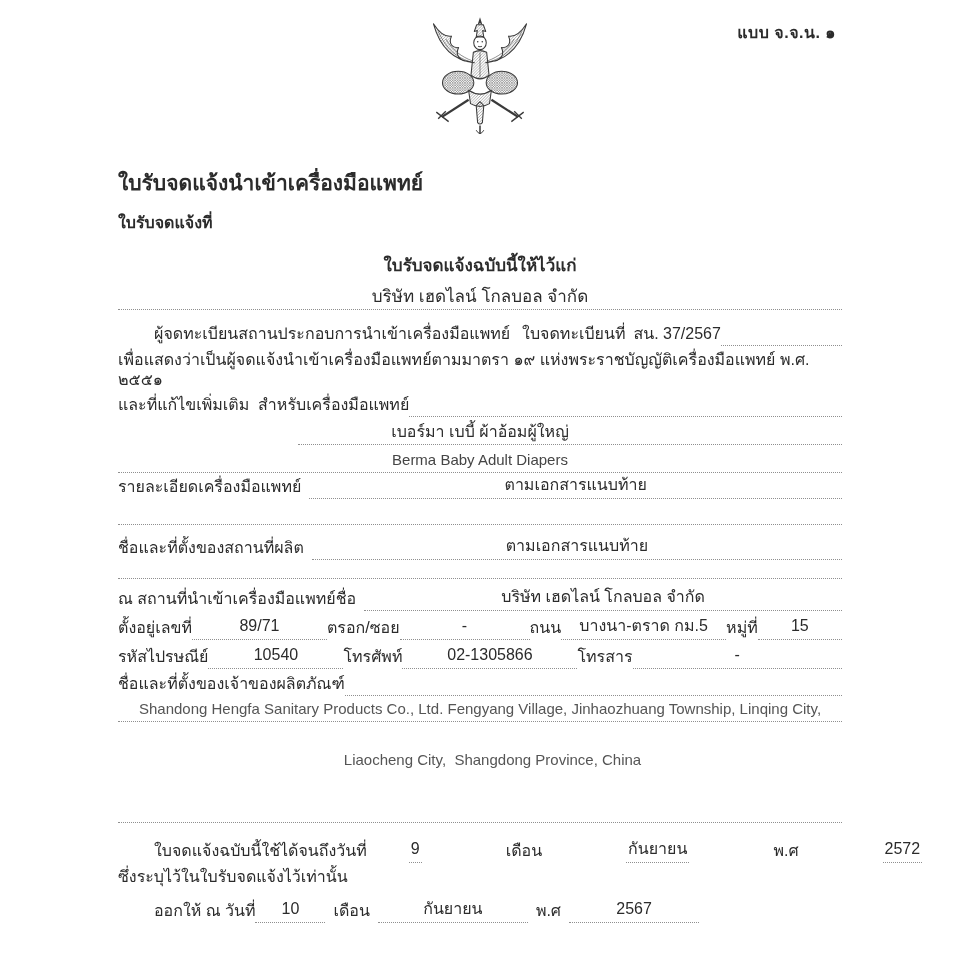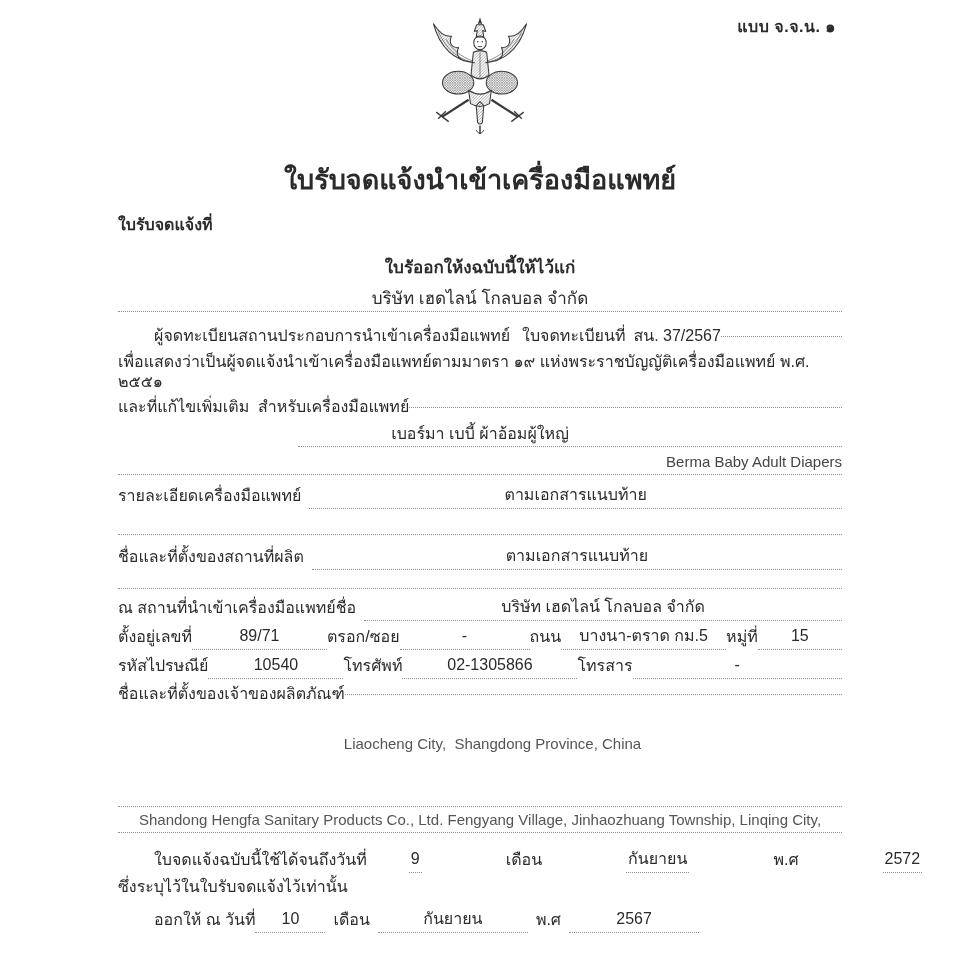--- a/index.html
+++ b/index.html
@@ -5,46 +5,46 @@
   * { margin:0; padding:0; box-sizing:border-box; }
   html,body { background:#ffffff; }
   .page {
     position:relative; width:953px; height:953px; background:#ffffff;
     font-family:"Liberation Sans","DejaVu Sans",sans-serif;
     color:#2b2b2b; overflow:hidden;
   }
   .doc { position:absolute; left:118px; top:0; width:724px; }
 
   .header { position:relative; height:150px; padding-top:12px; }
-  .form-code { position:absolute; right:6px; top:14px; font-size:16px; font-weight:600; letter-spacing:.5px; }
+  .form-code { position:absolute; right:6px; top:20px; font-size:16px; font-weight:600; letter-spacing:.5px; }
   .emblem { display:block; margin:2px auto 0 auto; width:114px; height:126px; }
 
-  .title { margin-top:8px; text-align:center; font-size:27px; font-weight:700; }
-
-  .row { display:flex; align-items:center; font-size:16px; line-height:24px; }
+  .title { margin-top:16px; text-align:left; font-size:21px; font-weight:700; }
+
+  .row { display:flex; align-items:flex-end; font-size:16px; line-height:24px; }
   .label { white-space:nowrap; }
   .bold { font-weight:700; }
   .dotfield { border-bottom:1px dotted #8f8f8f; text-align:center; padding:0 2px 1px 2px; white-space:nowrap; overflow:visible; }
   .fill { flex:1 1 auto; border-bottom:1px dotted #8f8f8f; min-width:10px; }
   .gap4 { width:4px; } .gap8 { width:8px; } .gap12 { width:12px; }
 
   .receipt-row { margin-top:12px; }
   .receipt-row .dotfield { width:255px; text-align:left; padding-left:8px; }
 
   .center-head { margin-top:16px; text-align:center; font-size:17px; font-weight:700; }
 
   .underline-row { position:relative; margin-top:6px; text-align:center; font-size:17px; line-height:25px; padding-bottom:1px; }
   .underline-row .uline { position:absolute; left:0; right:0; bottom:0; border-bottom:1px dotted #8f8f8f; }
   .uline-partial-180 { left:180px !important; }
 
   .para { margin-top:12px; font-size:16px; line-height:20px; }
   .indent { padding-left:36px; }
   .keep-space { white-space:pre-wrap; }
 
-  .name-en { font-size:15px; color:#454545;text-align:right; }
+  .name-en { font-size:15px; color:#454545; }
   .eng { font-size:15px; color:#555555; }
 
   .blank-dot { border-bottom:1px dotted #8f8f8f; height:0; }  .f70  { width:70px; }  .f95  { width:95px; } .f130 { width:130px; } .f135 { width:135px; }
   .f150 { width:150px; } .f160 { width:160px; } .f165 { width:165px; } .f175 { width:175px; }
 </style>
 </head>
 <body>
 
 <div class="page">
   <div class="doc">
@@ -98,21 +98,21 @@
       </svg>
     </div>
 
     <div class="title">ใบรับจดแจ้งนำเข้าเครื่องมือแพทย์</div>
 
     <div class="row receipt-row">
       <span class="label bold">ใบรับจดแจ้งที่</span>
       <span class="gap8"></span>
     </div>
 
-    <div class="center-head">ใบรัออกให้งฉบับนี้ให้ไว้แก่</div>
+    <div class="center-head">ใบรับจดแจ้งฉบับนี้ให้ไว้แก่</div>
     <div class="underline-row">
       <span>บริษัท เฮดไลน์ โกลบอล จำกัด</span>
       <span class="uline"></span>
     </div>
 
     <div class="row" style="margin-top:12px;">
       <span class="label indent">ผู้จดทะเบียนสถานประกอบการนำเข้าเครื่องมือแพทย์</span>
       <span class="gap12"></span>
       <span class="label">ใบจดทะเบียนที่</span>
       <span class="gap8"></span>
@@ -128,21 +128,21 @@
 
     <div class="underline-row" style="margin-top:2px; font-size:16px;">
       <span>เบอร์มา เบบี้ ผ้าอ้อมผู้ใหญ่</span>
       <span class="uline uline-partial-180"></span>
     </div>
     <div class="underline-row name-en" style="margin-top:2px;">
       <span>Berma Baby Adult Diapers</span>
       <span class="uline"></span>
     </div>
 
-    <div class="row" style="margin-top:8px;">
+    <div class="row" style="">
       <span class="label">รายละเอียดเครื่องมือแพทย์</span>
       <span class="gap8"></span>
       <span class="dotfield" style="flex:1;">ตามเอกสารแนบท้าย</span>
     </div>
     <div class="blank-dot" style="margin-top:25px;"></div>
 
     <div class="row" style="margin-top:9px;">
       <span class="label">ชื่อและที่ตั้งของสถานที่ผลิต</span>
       <span class="gap8"></span>
       <span class="dotfield" style="flex:1;">ตามเอกสารแนบท้าย</span>
@@ -173,26 +173,26 @@
       <span class="label">โทรศัพท์</span>
       <span class="dotfield f175">02-1305866</span>
       <span class="label">โทรสาร</span>
       <span class="dotfield" style="flex:1;">-</span>
     </div>
 
     <div class="row" style="margin-top:3px;">
       <span class="label">ชื่อและที่ตั้งของเจ้าของผลิตภัณฑ์</span>
       <span class="fill"></span>
     </div>
+    <div class="underline-row eng" style="margin-top:0;">
+      <span>Shandong Hengfa Sanitary Products Co., Ltd. Fengyang Village, Jinhaozhuang Township, Linqing City,</span>
+      <span class="uline"></span>
+    </div>
     <div class="underline-row eng keep-space" style="margin-top:0;">
       <span class="keep-space">Liaocheng City,  Shangdong Province, China</span>
-      <span class="uline"></span>
-    </div>
-    <div class="underline-row eng" style="margin-top:0;">
-      <span>Shandong Hengfa Sanitary Products Co., Ltd. Fengyang Village, Jinhaozhuang Township, Linqing City,</span>
       <span class="uline"></span>
     </div>
 
     <div class="row" style="margin-top:14px;gap:42px;">
       <span class="label indent">ใบจดแจ้งฉบับนี้ใช้ได้จนถึงวันที่</span>
       <span class="dotfield f95">9</span>
       <span class="gap8"></span>
       <span class="label">เดือน</span>
       <span class="gap4"></span>
       <span class="dotfield f95">กันยายน</span>

